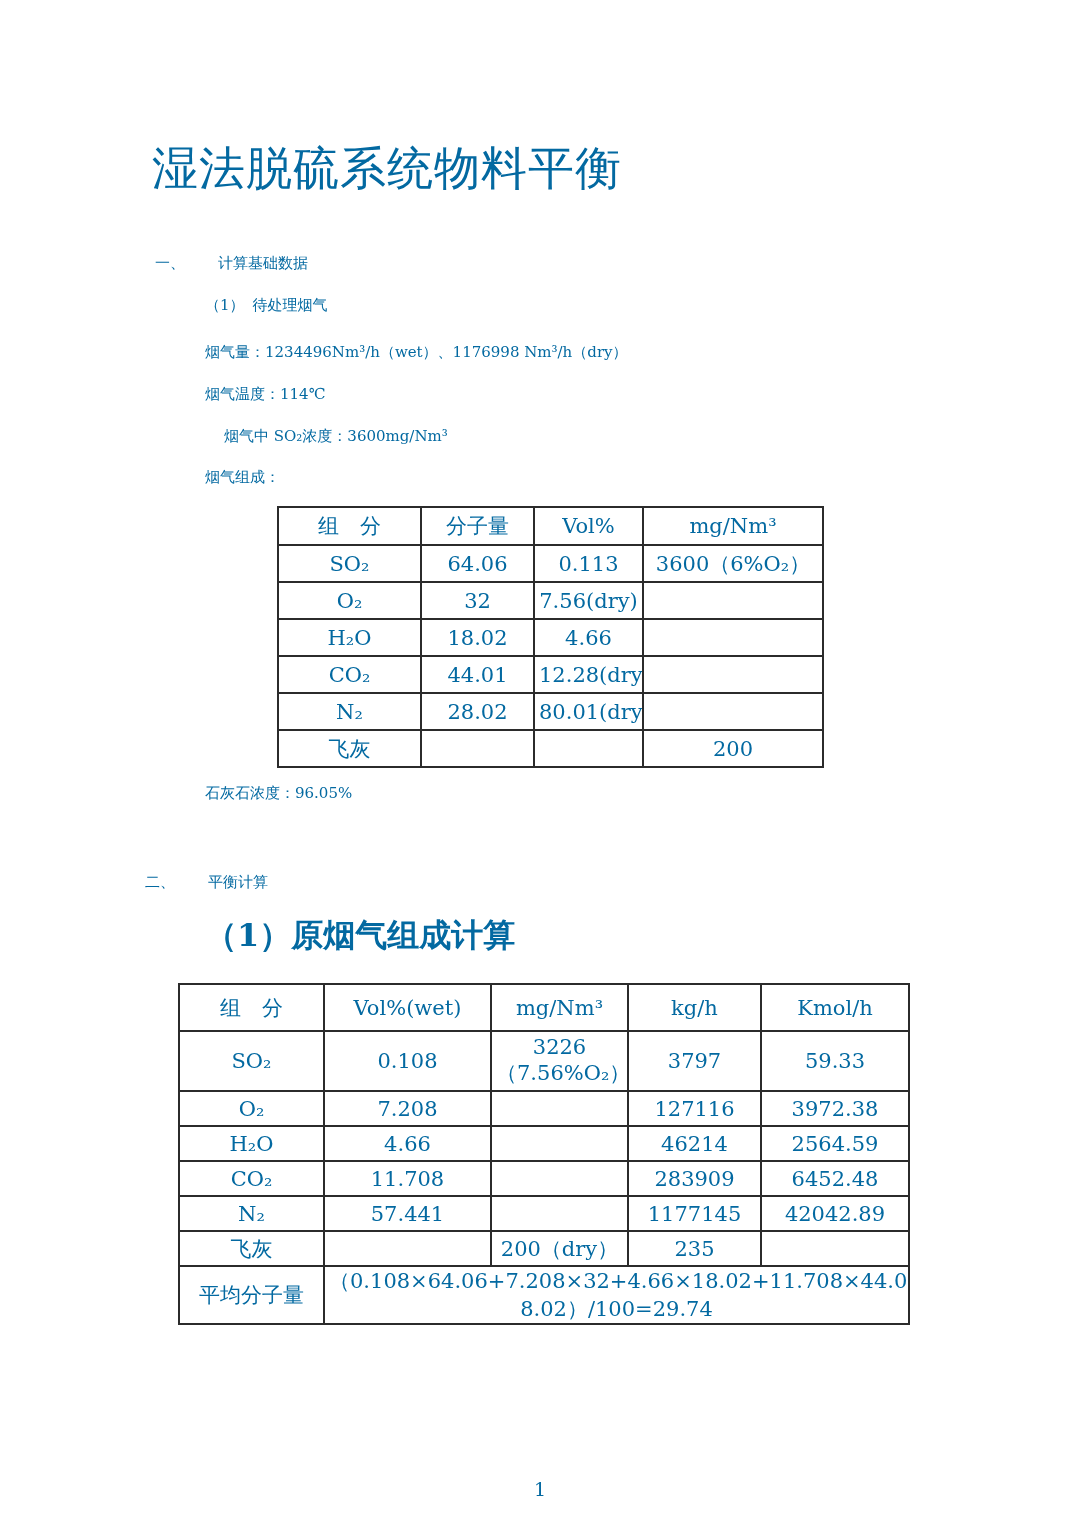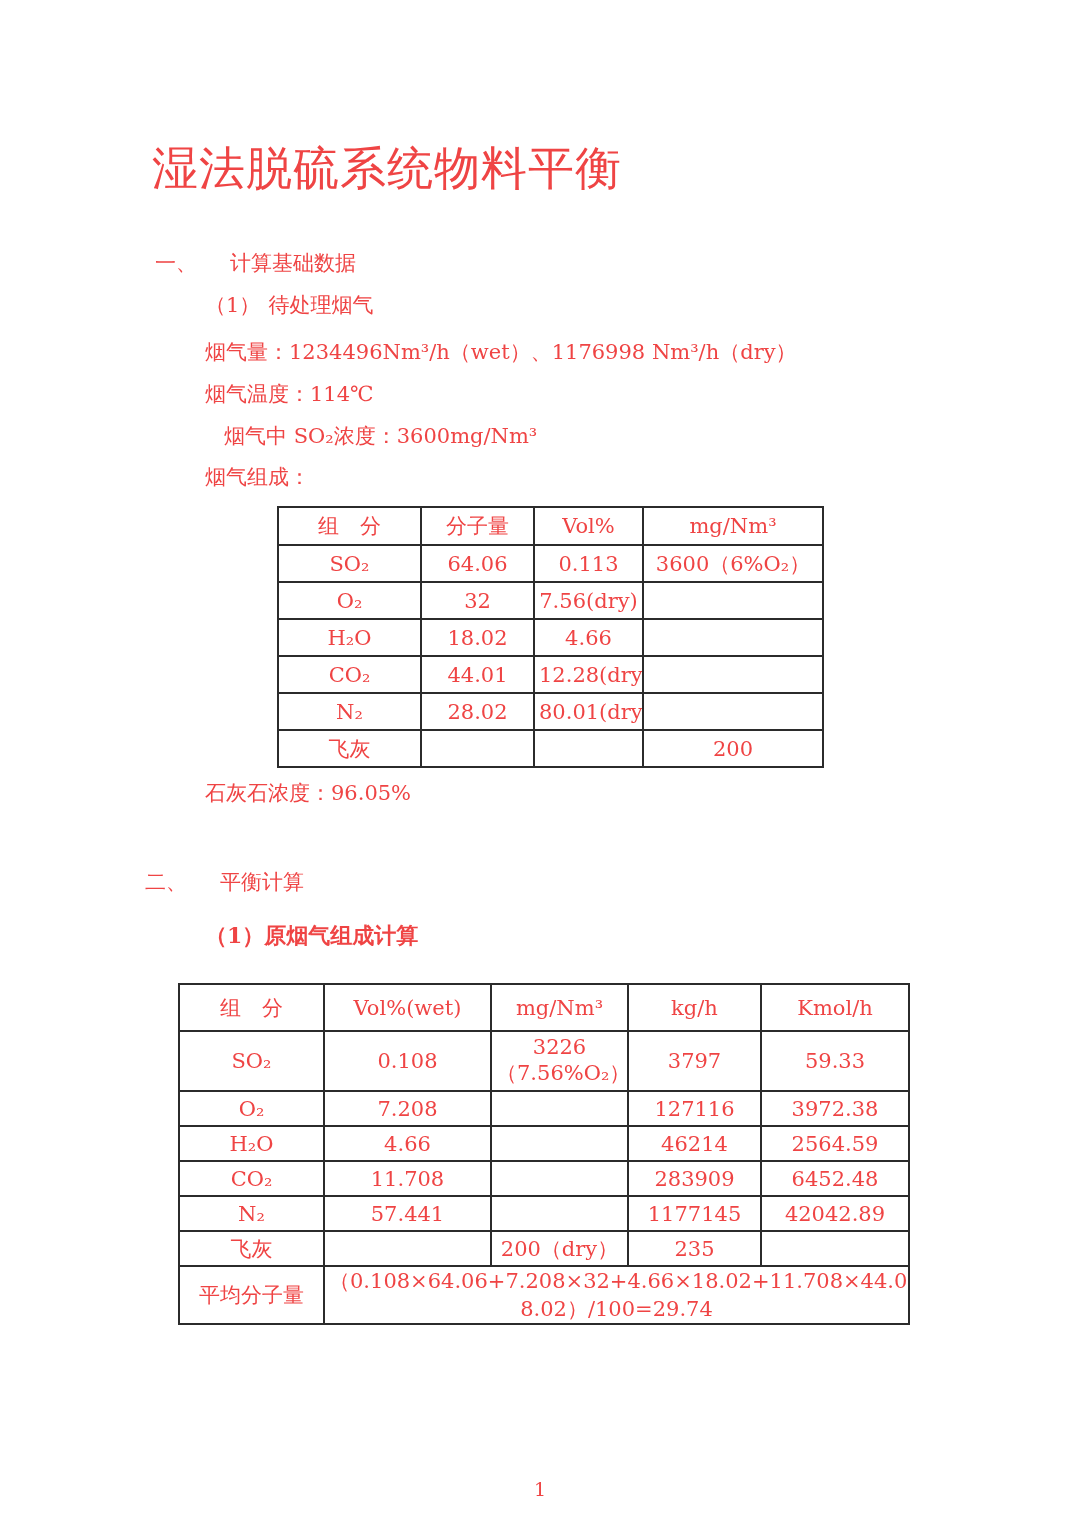--- a/index.html
+++ b/index.html
@@ -2,34 +2,34 @@
 <html><head>
 <meta charset="utf-8">
 <style>
   html,body{margin:0;padding:0;background:#e8e8e8;}
   .page{
     position:relative;
     width:1080px;height:1528px;
     margin:0 auto;
     background:#ffffff;
     font-family:"DejaVu Serif","Liberation Serif",serif;
-    color:#ef4444;
+    color:#0369a1;
     overflow:hidden;
   }
   .doc-title{
     position:absolute;left:152px;top:138px;
     font-size:46px;font-weight:400;margin:0;
     letter-spacing:1px;white-space:nowrap;
   }
-  .line{position:absolute;font-size:21px;line-height:26px;white-space:nowrap;}
+  .line{position:absolute;font-size:15px;line-height:26px;white-space:nowrap;}
   .sec-gap{margin-left:33px;}
   .sub-gap{margin-left:8px;}
   .sub2-heading{
     position:absolute;left:205px;top:921px;
-    font-size:22px;font-weight:bold;line-height:28px;white-space:nowrap;
+    font-size:32px;font-weight:bold;line-height:28px;white-space:nowrap;
   }
   table{border-collapse:collapse;position:absolute;table-layout:fixed;}
   th,td{
     border:2px solid #2b2b2b;
     text-align:center;vertical-align:middle;
     font-size:21px;font-weight:400;
     white-space:pre-line;
     padding:0 4px;
     overflow:hidden;
   }

